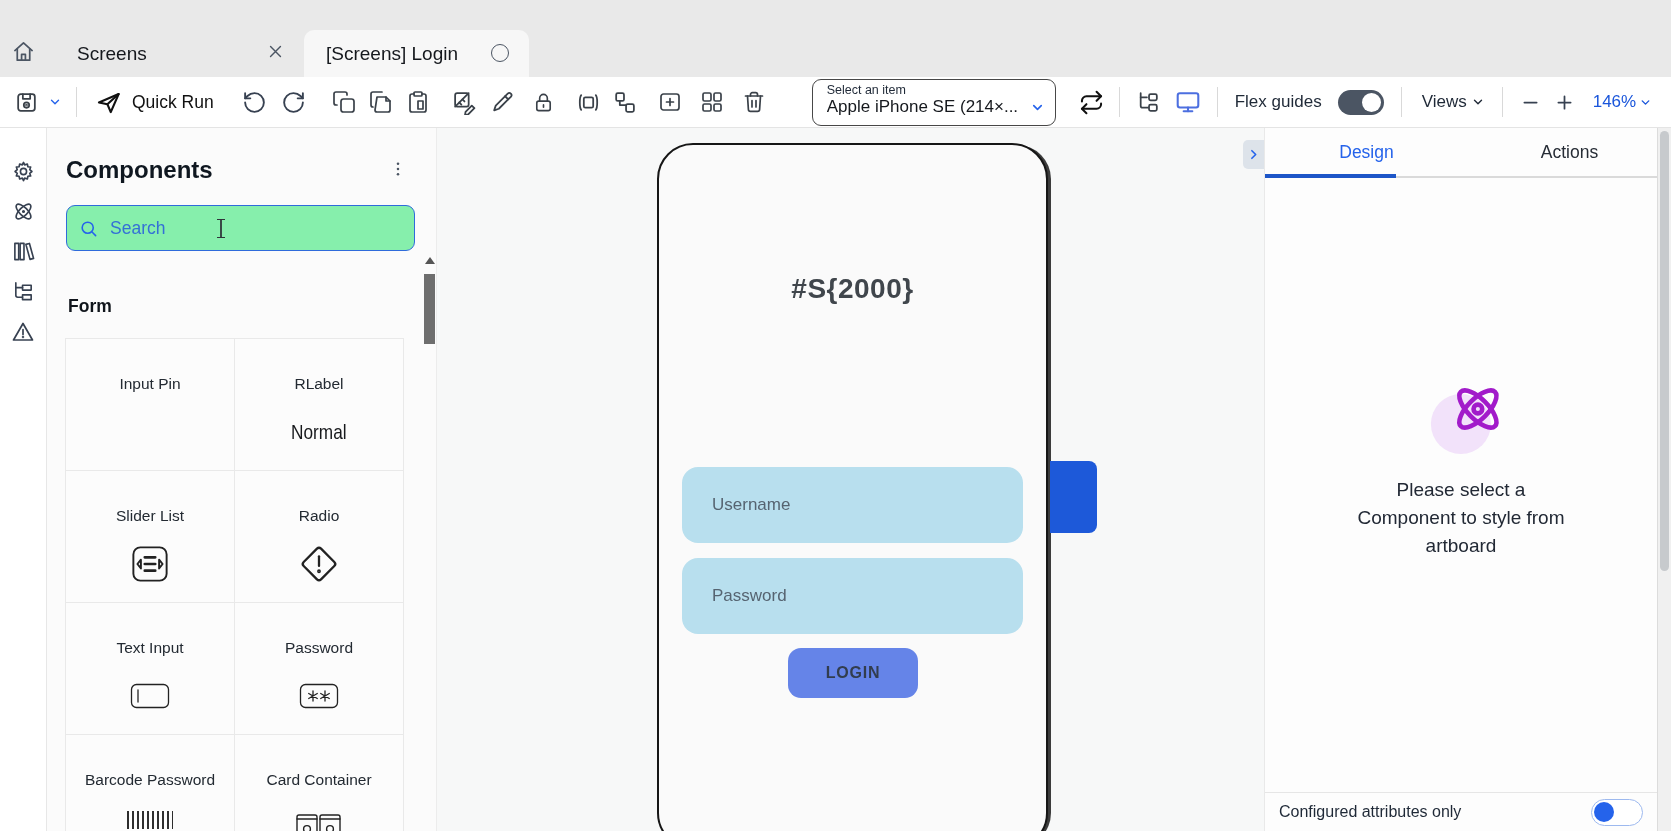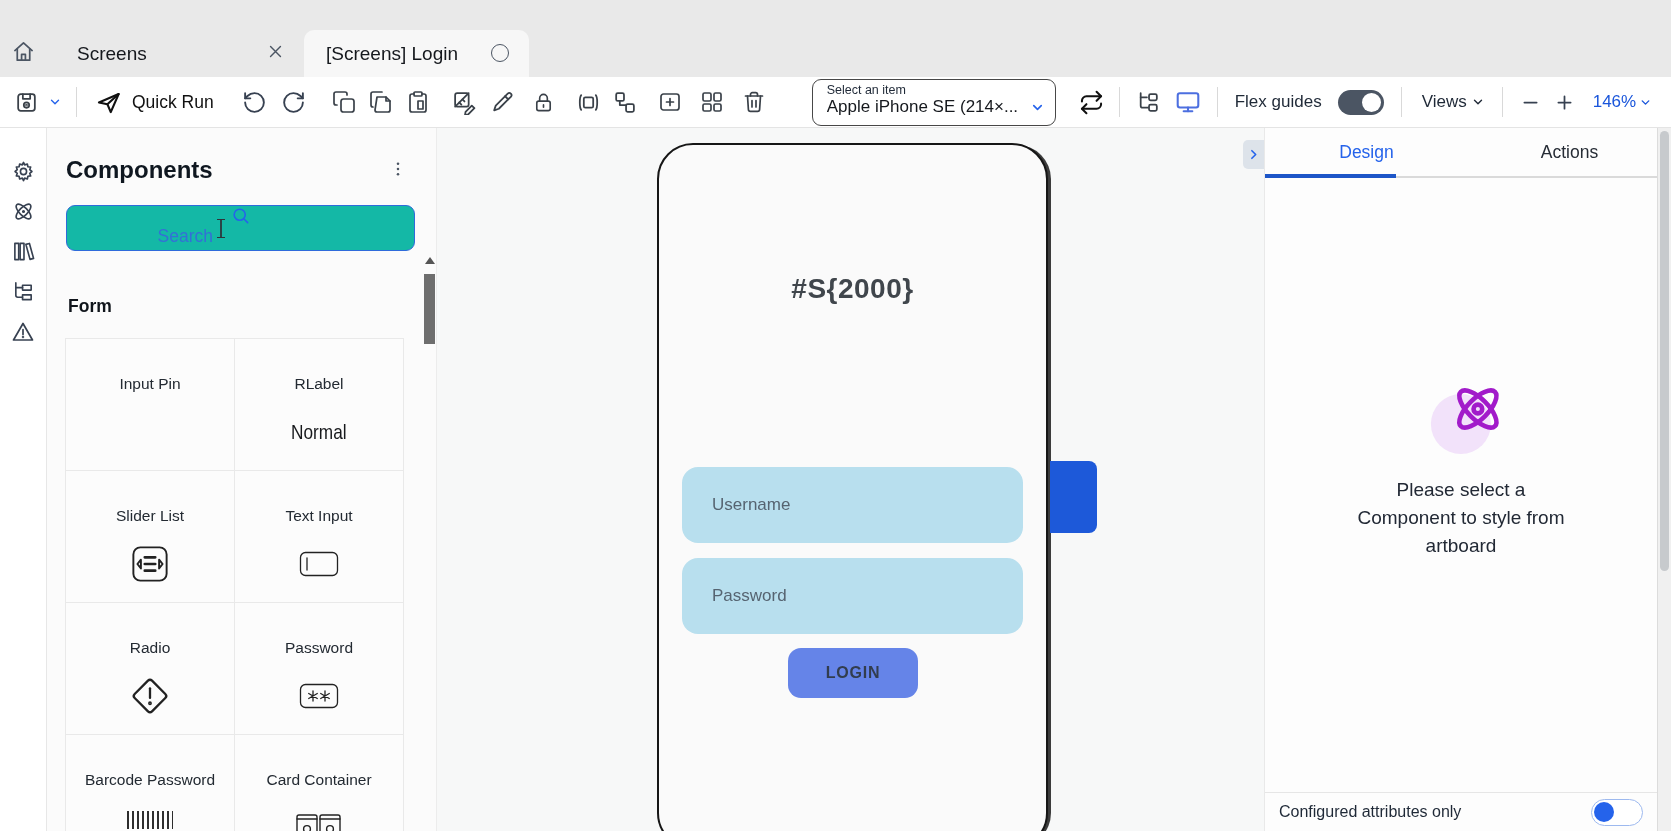--- a/index.html
+++ b/index.html
@@ -42,21 +42,21 @@
   
   .leftrail{position:absolute;left:0;top:128px;width:47px;bottom:0;background:#fff;border-right:1px solid #e7e7e7;
             display:flex;flex-direction:column;align-items:center;padding-top:32px;gap:17px;}
   .rail-btn{color:#374151;}
 
   
   .components{position:absolute;left:47px;top:128px;width:390px;bottom:0;background:#fbfbfb;border-right:1px solid #ececec;}
   .cp-title{position:absolute;left:19px;top:28px;font-size:24px;font-weight:bold;color:#0f1720;}
   .cp-kebab{position:absolute;left:342px;top:32px;color:#4b5563;}
   .cp-search{position:absolute;left:19px;top:77px;width:349px;height:46px;border:1.6px solid #2f6bdb;border-radius:9px;
-             background:#14b8a6;display:flex;align-items:center;padding:0 12px;flex-direction:column;}
+             background:#86efac;display:flex;align-items:center;padding:0 12px;}
   .cp-search input{border:none;outline:none;background:transparent;font-size:17.5px;color:#1f2937;margin-left:10px;width:180px;
                    font-family:"Liberation Sans","DejaVu Sans",sans-serif;}
   .cp-search input::placeholder{color:#3470d6;opacity:1;}
   .cp-caret{position:absolute;left:148px;top:12px;color:#30343a;}
   .cp-scroll-up{position:absolute;left:378px;top:129px;width:0;height:0;border-left:5px solid transparent;
                 border-right:5px solid transparent;border-bottom:7px solid #555;}
   .cp-scroll-thumb{position:absolute;left:377px;top:146px;width:11px;height:70px;background:#6e6e6e;}
   .cp-section{position:absolute;left:21px;top:168px;font-size:17.5px;font-weight:bold;color:#10151b;}
   .cp-grid{position:absolute;left:19px;top:211px;width:338px;display:grid;grid-template-columns:169px 169px;}
   .cp-card{height:133px;border:1px solid #e9e9e9;margin:-1px 0 0 -1px;background:#fcfcfc;
@@ -384,35 +384,35 @@
         <span class="card-art">
           <svg width="42" height="42" viewBox="0 0 24 24" class="ib" style="stroke:#222;stroke-width:1.1;">
             <rect x="2.5" y="2.5" width="19" height="19" rx="4"></rect>
             <path d="M9 8.2 h6 M9 12 h6 M9 15.8 h6" stroke-width="1.5"></path>
             <path d="M6.8 9.5 L4.8 12 l2 2.5 Z"></path>
               <path d="M17.2 9.5 L19.2 12 l-2 2.5 Z"></path>
           </svg>
         </span>
       </div>
       <div class="cp-card">
-        <span class="card-label">Text Input</span>
-        <span class="card-art">
-          <svg width="40" height="26" viewBox="0 0 40 26" style="fill:none;stroke:#222;stroke-width:1.3;stroke-linecap:round;">
-            <rect x="1.5" y="1.5" width="37" height="23" rx="5"></rect>
-              <path d="M8 7 v12"></path>
-          </svg>
-        </span>
-      </div>
-      <div class="cp-card">
         <span class="card-label">Radio</span>
         <span class="card-art">
           <svg width="46" height="46" viewBox="0 0 24 24" class="ib" style="stroke:#222;stroke-width:1.2;">
             <rect x="5.6" y="5.6" width="12.8" height="12.8" rx="1.5" transform="rotate(45 12 12)"></rect>
             <path d="M12 8 v5"></path>
               <circle cx="12" cy="15.8" r="0.4"></circle>
+          </svg>
+        </span>
+      </div>
+      <div class="cp-card">
+        <span class="card-label">Text Input</span>
+        <span class="card-art">
+          <svg width="40" height="26" viewBox="0 0 40 26" style="fill:none;stroke:#222;stroke-width:1.3;stroke-linecap:round;">
+            <rect x="1.5" y="1.5" width="37" height="23" rx="5"></rect>
+              <path d="M8 7 v12"></path>
           </svg>
         </span>
       </div>
       <div class="cp-card">
         <span class="card-label">Password</span>
         <span class="card-art">
           <svg width="40" height="26" viewBox="0 0 40 26" style="fill:none;stroke:#222;stroke-width:1.3;stroke-linecap:round;">
             <rect x="1.5" y="1.5" width="37" height="23" rx="5"></rect>
             <path d="M14 8 v10 M9.7 10.5 l8.6 5 M18.3 10.5 l-8.6 5"></path>
             <path d="M26 8 v10 M21.7 10.5 l8.6 5 M30.3 10.5 l-8.6 5"></path>

